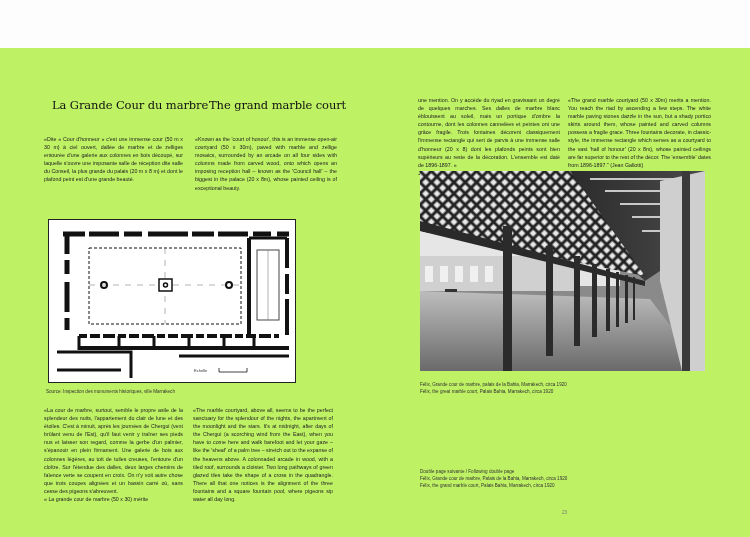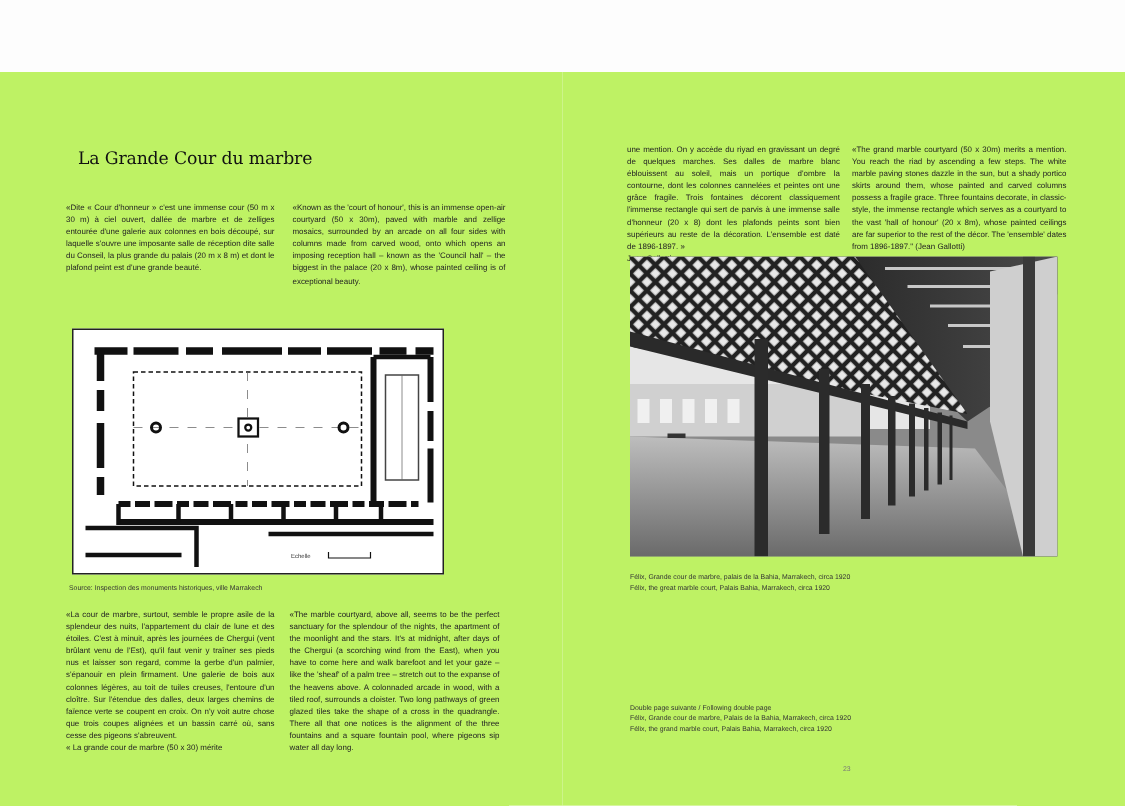--- a/index.html
+++ b/index.html
@@ -14,20 +14,21 @@
   .caption { position:absolute; font-size:4.6px; line-height:7px; color:#333; white-space:nowrap; }
   .pageno { position:absolute; font-size:4.6px; color:#777; }
   .plan-frame { position:absolute; left:48px; top:171px; width:246px; height:162px; border:1.2px solid #222; background:#fff; }
   .photo-frame { position:absolute; left:420px; top:171px; width:285px; height:200px; background:#777; overflow:hidden; }
 </style>
 </head>
 <body>
 
 <div class="page left-page">
   <div class="title" style="left:52px;top:50px;">La Grande Cour du marbre</div>
+  <div class="title" style="left:209px;top:50px;">The grand marble court</div>
 
   <div class="col" style="left:44px;top:87px;width:139px;">
     <p>«Dite « Cour d'honneur » c'est une immense cour (50 m x 30 m) à ciel ouvert, dallée de marbre et de zelliges entourée d'une galerie aux colonnes en bois découpé, sur laquelle s'ouvre une imposante salle de réception dite salle du Conseil, la plus grande du palais (20 m x 8 m) et dont le plafond peint est d'une grande beauté.</p>
   </div>
   <div class="col" style="left:195px;top:87px;width:142px;">
     <p>«Known as the 'court of honour', this is an immense open-air courtyard (50 x 30m), paved with marble and zellige mosaics, surrounded by an arcade on all four sides with columns made from carved wood, onto which opens an imposing reception hall – known as the 'Council hall' – the biggest in the palace (20 x 8m), whose painted ceiling is of exceptional beauty.</p>
   </div>
 
   <div class="plan-frame">
     <svg width="246" height="162" viewBox="0 0 246 162">

